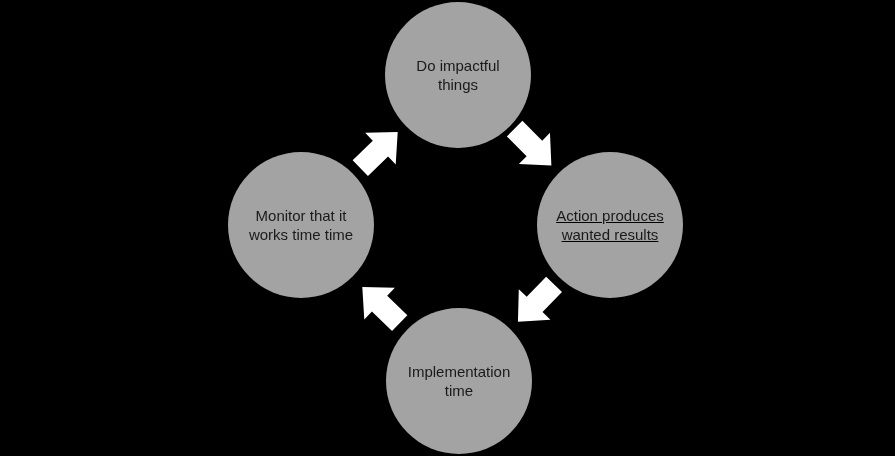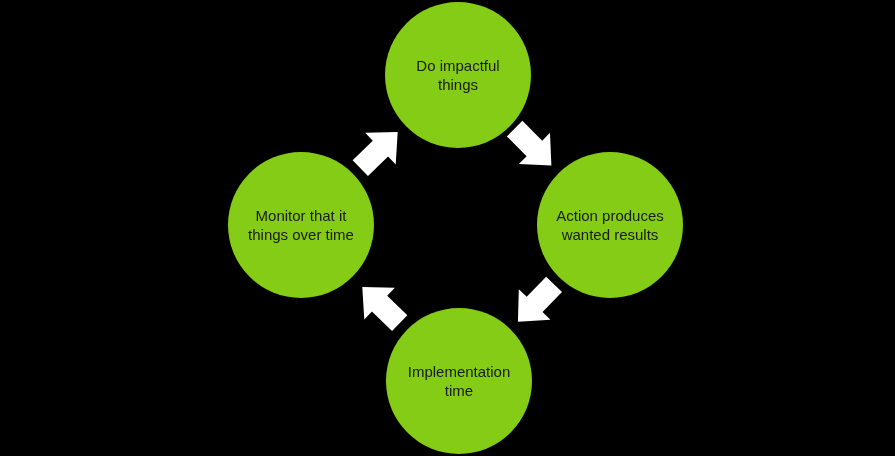--- a/index.html
+++ b/index.html
@@ -13,35 +13,35 @@
     height: 456px;
     background: #000000;
     overflow: hidden;
     font-family: "Liberation Sans", sans-serif;
   }
   .node {
     position: absolute;
     width: 146px;
     height: 146px;
     border-radius: 50%;
-    background: #84cc16;
+    background: #a3a3a3;
     display: flex;
     align-items: center;
     justify-content: center;
   }
   .node .label {
     text-align: center;
     white-space: pre-line;
     font-size: 15px;
     line-height: 19px;
     color: #1a1a1a;
     padding: 0 8px;
   }
   .node-top    { left: 385px; top: 2px;   }
-  .node-right  { left: 537px; top: 152px; }
+  .node-right  { left: 537px; top: 152px; text-decoration: underline; }
   .node-bottom { left: 386px; top: 308px; }
   .node-left   { left: 228px; top: 152px; }
 
   .arrow {
     position: absolute;
     width: 56px;
     height: 48px;
   }
   .arrow svg { display: block; width: 100%; height: 100%; }
   .arrow-left-to-top    { left: 351px; top: 126px; transform: rotate(-44deg);  }
@@ -64,21 +64,21 @@
 wanted results</div>
   </div>
 
   <div class="node node-bottom">
     <div class="label">Implementation
 time</div>
   </div>
 
   <div class="node node-left">
     <div class="label">Monitor that it
-things over time</div>
+works time time</div>
   </div>
 
   <div class="arrow arrow-top-to-right">
     <svg viewBox="-28 -24 56 48" xmlns="http://www.w3.org/2000/svg">
       <path d="M -26,-11 H 2 V -22 L 26,0 L 2,22 V 11 H -26 Z" fill="#ffffff"></path>
     </svg>
   </div>
 
   <div class="arrow arrow-right-to-bottom">
     <svg viewBox="-28 -24 56 48" xmlns="http://www.w3.org/2000/svg">

